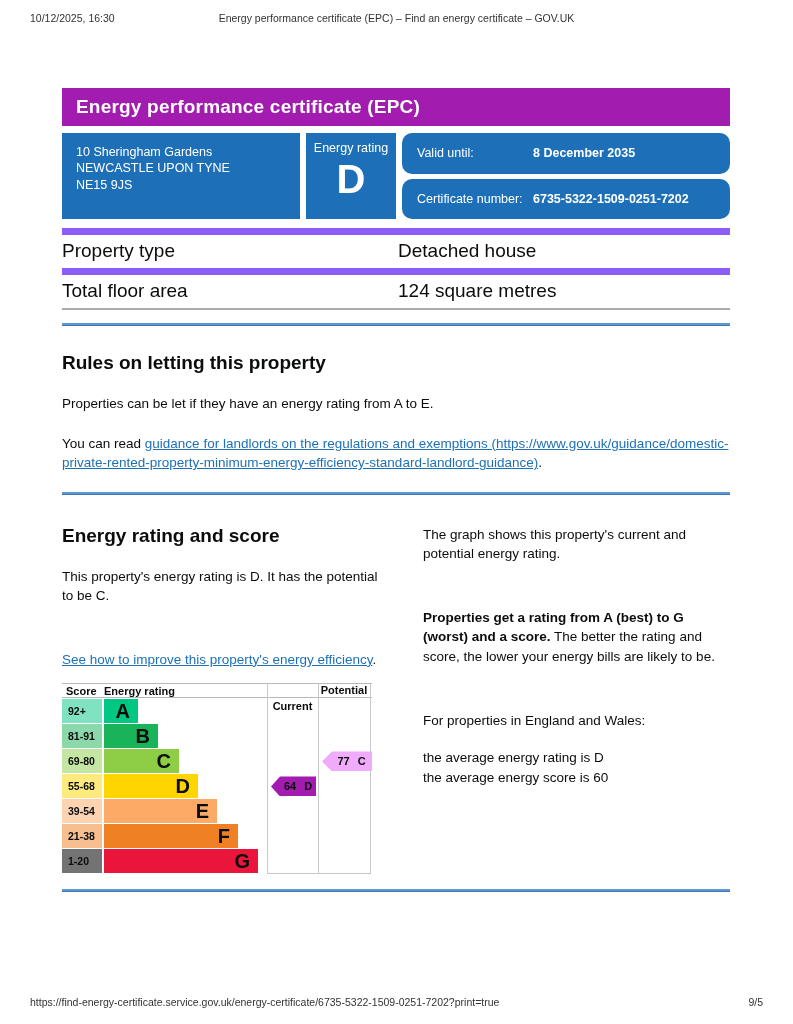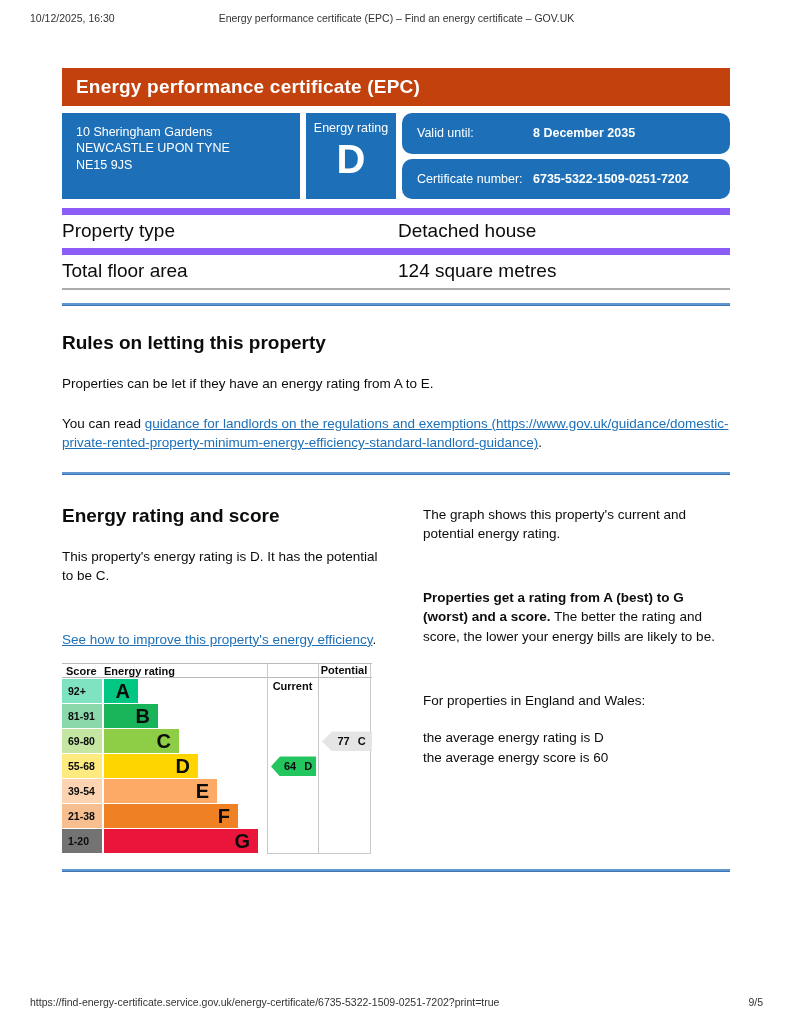--- a/index.html
+++ b/index.html
@@ -14,22 +14,22 @@
     position:absolute; left:30px; right:30px; font-size:10.5px; color:#333;
   }
   .print-header { top:12px; }
   .print-header .ph-title { position:absolute; left:0; right:0; text-align:center; }
   .print-footer { top:996px; }
   .print-footer .pf-page { position:absolute; right:0; top:0; }
 
   .page { position:absolute; left:62px; top:68px; width:668px; }
 
   .banner {
-    height:38px; background:#c2410c; color:#fff; display:flex; align-items:center;
-    padding-left:14px; font-size:19px; font-weight:bold; letter-spacing:.2px;
+    height:38px; background:#a21caf; color:#fff; display:flex; align-items:center;
+    padding-left:14px; font-size:19px; font-weight:bold; letter-spacing:.2px;margin-top:20px;
   }
 
   .summary-row { display:flex; gap:6px; margin-top:7px; height:86px; }
   .addr-box {
     width:238px; background:#1d70b8; color:#fff; padding:11px 14px;
     font-size:12.5px; line-height:1.3;
   }
   .rating-box {
     width:90px; background:#1d70b8; color:#fff; text-align:center; padding-top:8px;
   }
@@ -189,25 +189,25 @@
           </div>
 
         <div class="col-line" style="left:205px;"></div>
         <div class="col-line" style="left:256px;"></div>
         <div class="col-line" style="left:308px;"></div>
         <div class="col-bottom" style="left:205px; top:190px; width:104px;"></div>
 
         <div class="col-head" style="left:205px; width:51px;margin-top:16px;">Current</div>
         <div class="col-head" style="left:256px; width:52px;">Potential</div>
 
-        <div class="epc-arrow" style="left: 209px; width: 45px; top: 93px; background: #22c55e;">
+        <div class="epc-arrow" style="left: 209px; width: 45px; top: 93px; background: #a21caf;">
           <span class="a-score">64</span>
           <span class="a-band">D</span>
         </div>
-        <div class="epc-arrow" style="left: 260px; width: 50px; top: 68px; background: #e5e5e5;">
+        <div class="epc-arrow" style="left: 260px; width: 50px; top: 68px; background: #f0abfc;">
           <span class="a-score">77</span>
           <span class="a-band">C</span>
         </div>
       </div>
     </div>
 
     <div class="col-right">
       <div class="para">The graph shows this property's current and potential energy rating.</div>
       <div class="para para-gap">
         <b>Properties get a rating from A (best) to G (worst) and a score.</b><span> The better the rating and score, the lower your energy bills are likely to be.</span>

